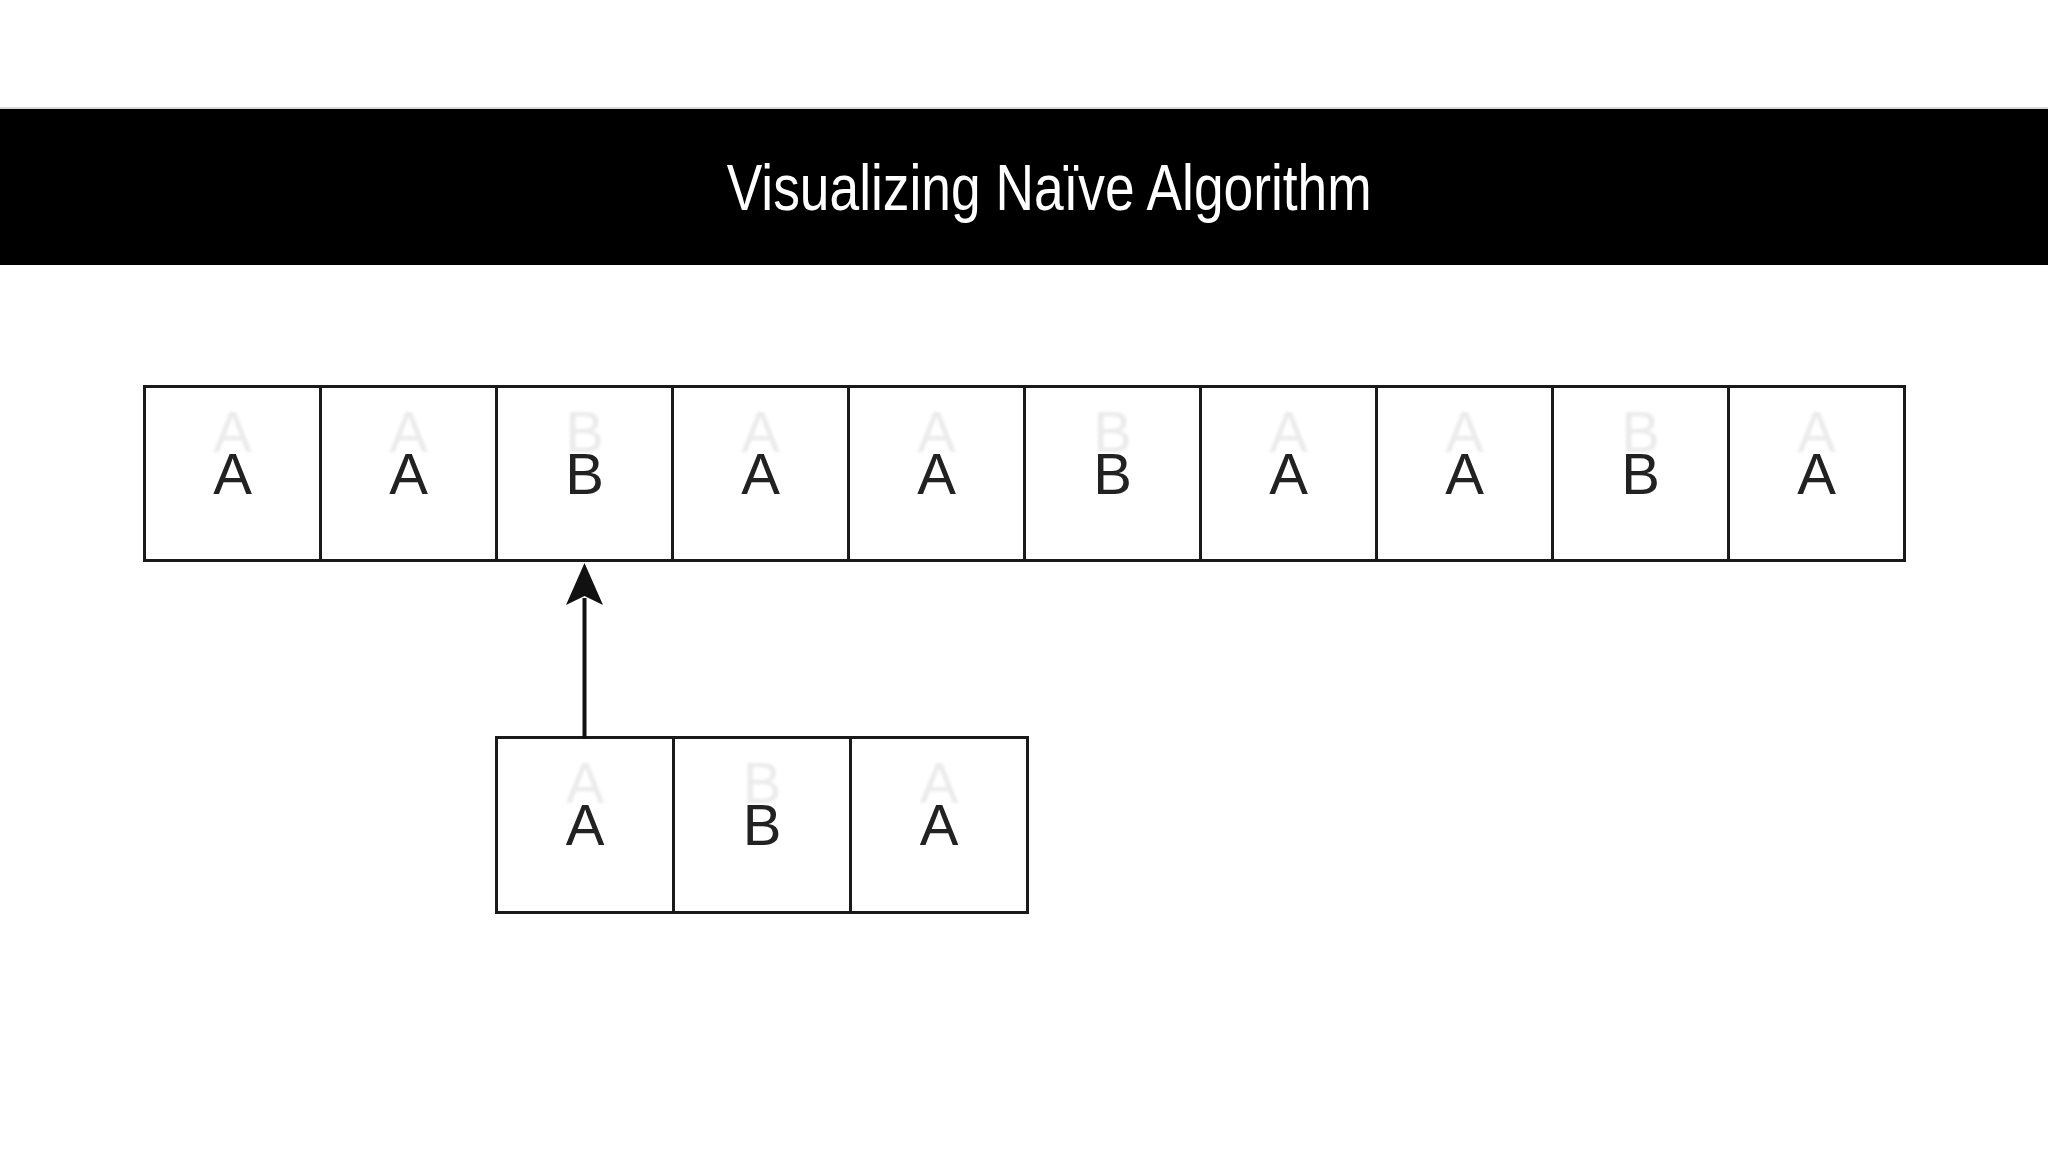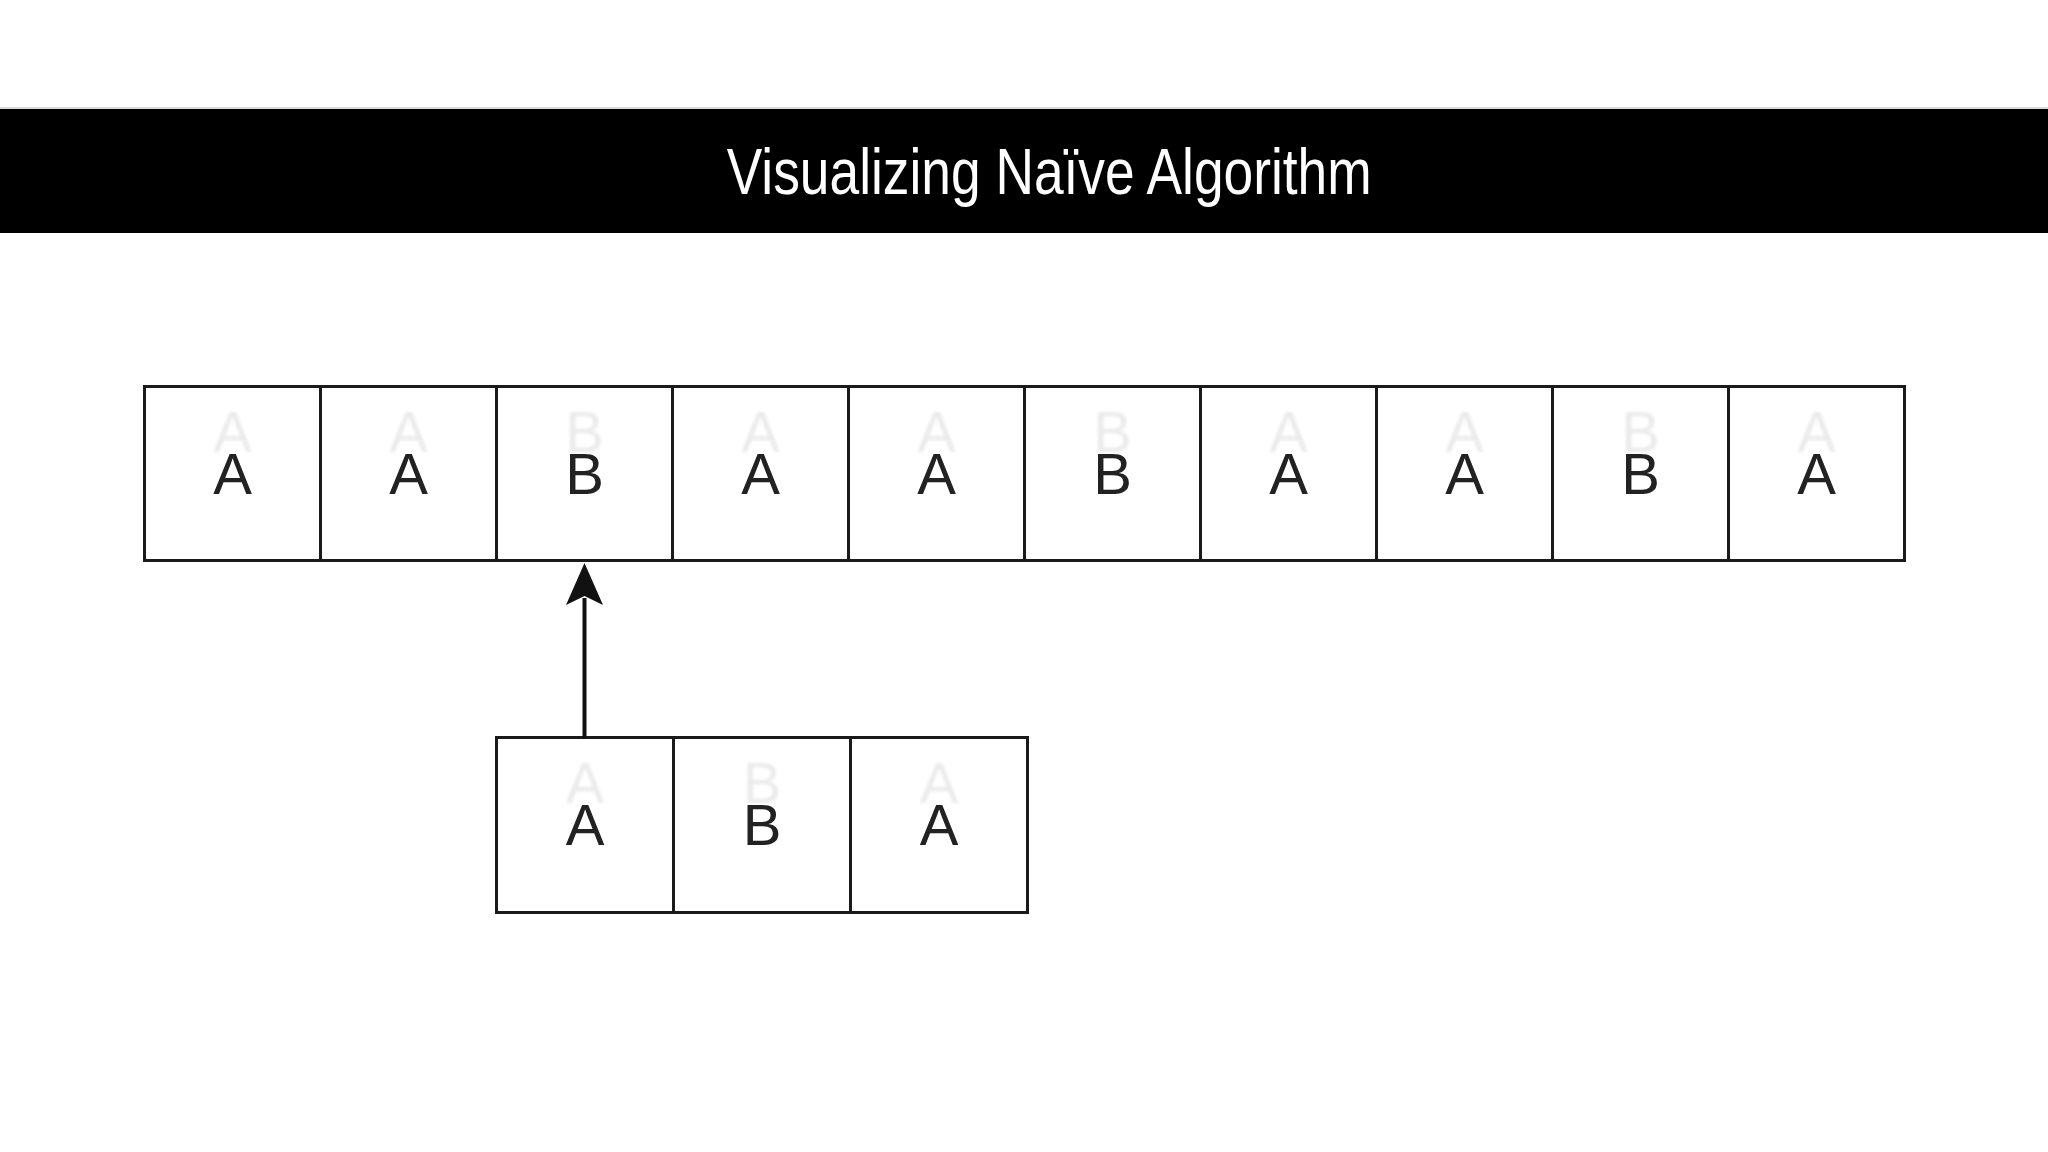--- a/index.html
+++ b/index.html
@@ -11,21 +11,21 @@
     overflow: hidden;
     font-family: "Liberation Sans", sans-serif;
   }
 
   
   .banner {
     position: absolute;
     left: 0;
     top: 107px;
     width: 100%;
-    height: 126px;
+    height: 158px;
     background: #000000;
     border-top: 2px solid #d9d9d9;
     box-sizing: border-box;
     display: flex;
     align-items: center;
     justify-content: center;
     padding-left: 16px;
   }
   .banner-title {
     color: #ffffff;

